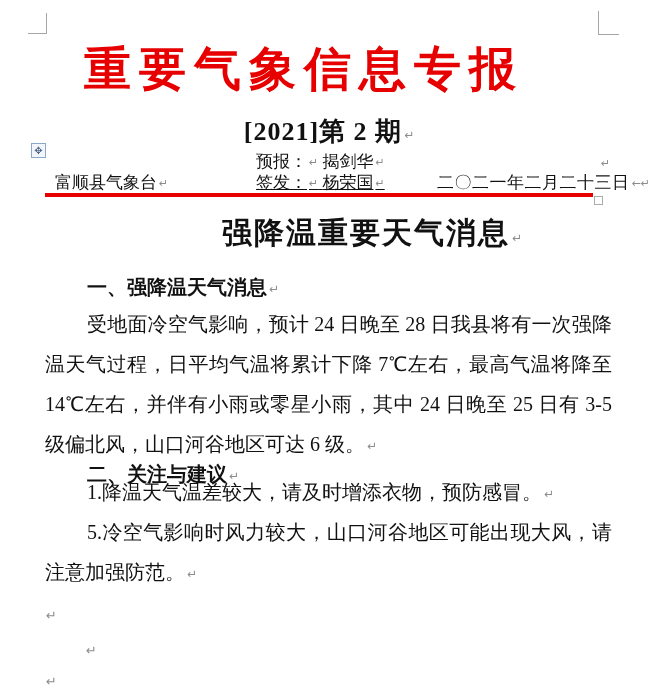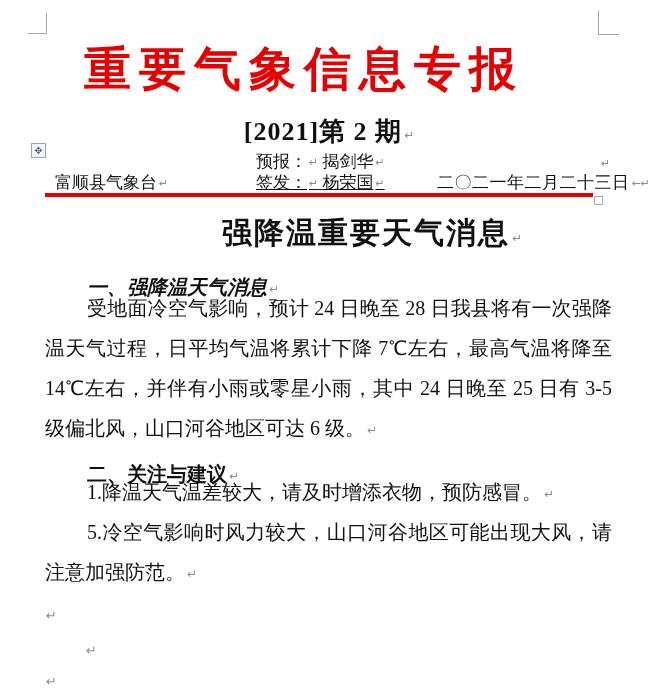--- a/index.html
+++ b/index.html
@@ -70,30 +70,30 @@
     letter-spacing:2px;
     font-family:"Liberation Sans",sans-serif;
     white-space:nowrap;
     margin-left:43px;
   }
   .sec-heading{
     font-size:20px;font-weight:bold;
     font-family:"Liberation Sans",sans-serif;
     white-space:nowrap;line-height:22px;
   }
-  .sec1-heading{left:87px;top:276px;font-style:italic;}
+  .sec1-heading{left:87px;top:276px;}
   .sec2-heading{left:87px;top:463px;}
   .body-para{
     left:45px;width:567px;
     font-size:20px;line-height:40px;
     text-align:justify;text-justify:inter-character;
     text-indent:2.1em;
     margin:0;
   }
-  .para1{top:288px;}
+  .para1{top:304px;}
   .item1{top:472px;}
   .item2{top:512px;}
   .empty-mark{font-size:13px;color:#8c8c8c;font-family:"DejaVu Sans",sans-serif;}
   .em1{left:46px;top:608px;}
   .em2{left:86px;top:643px;}
   .em3{left:46px;top:674px;}
 </style>
 </head>
 <body>
 

